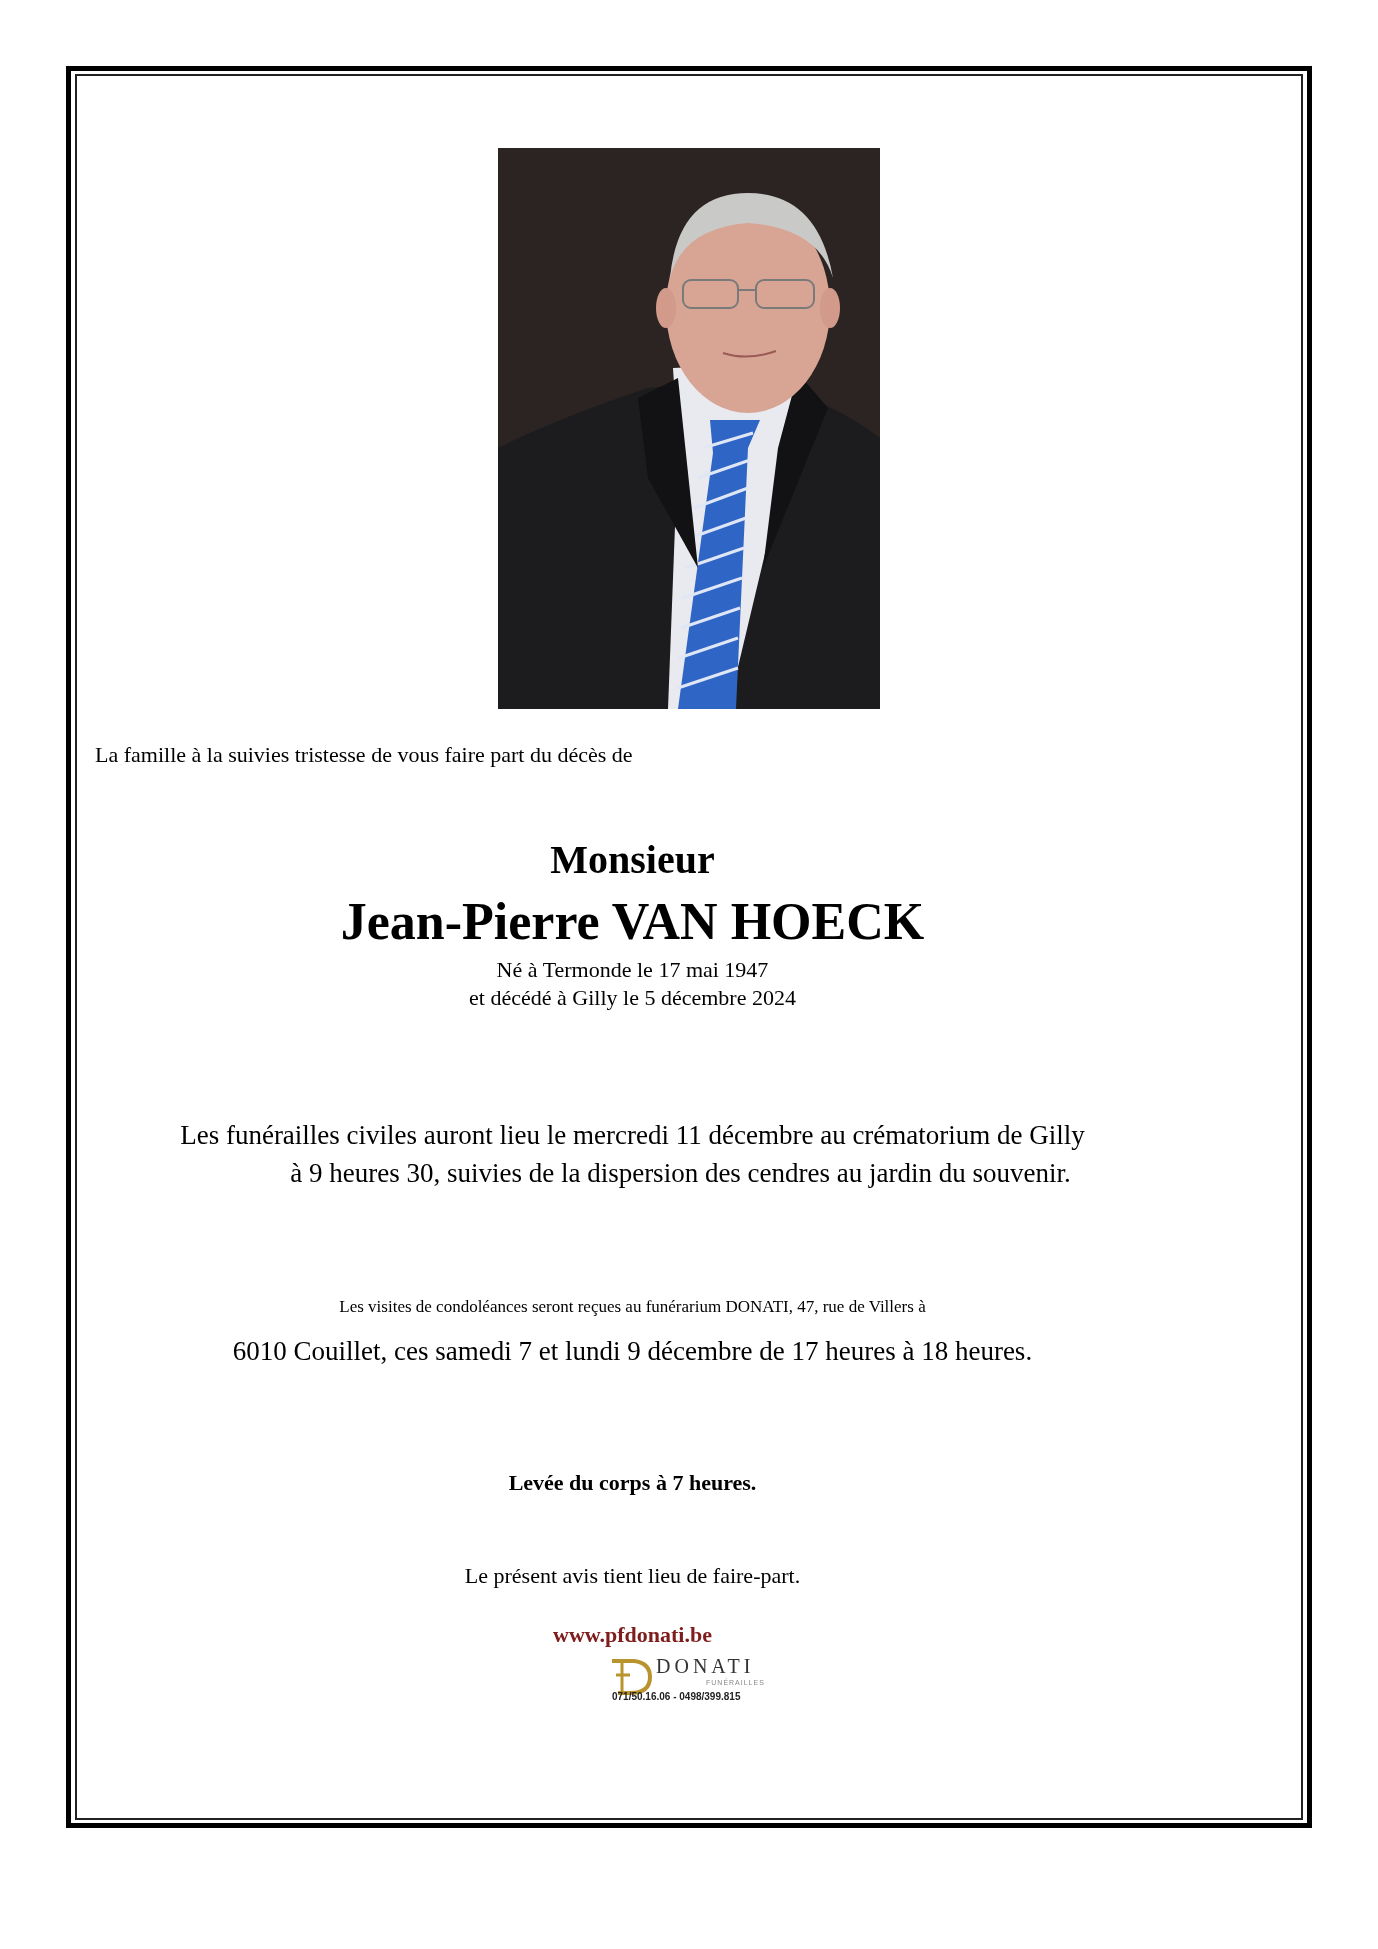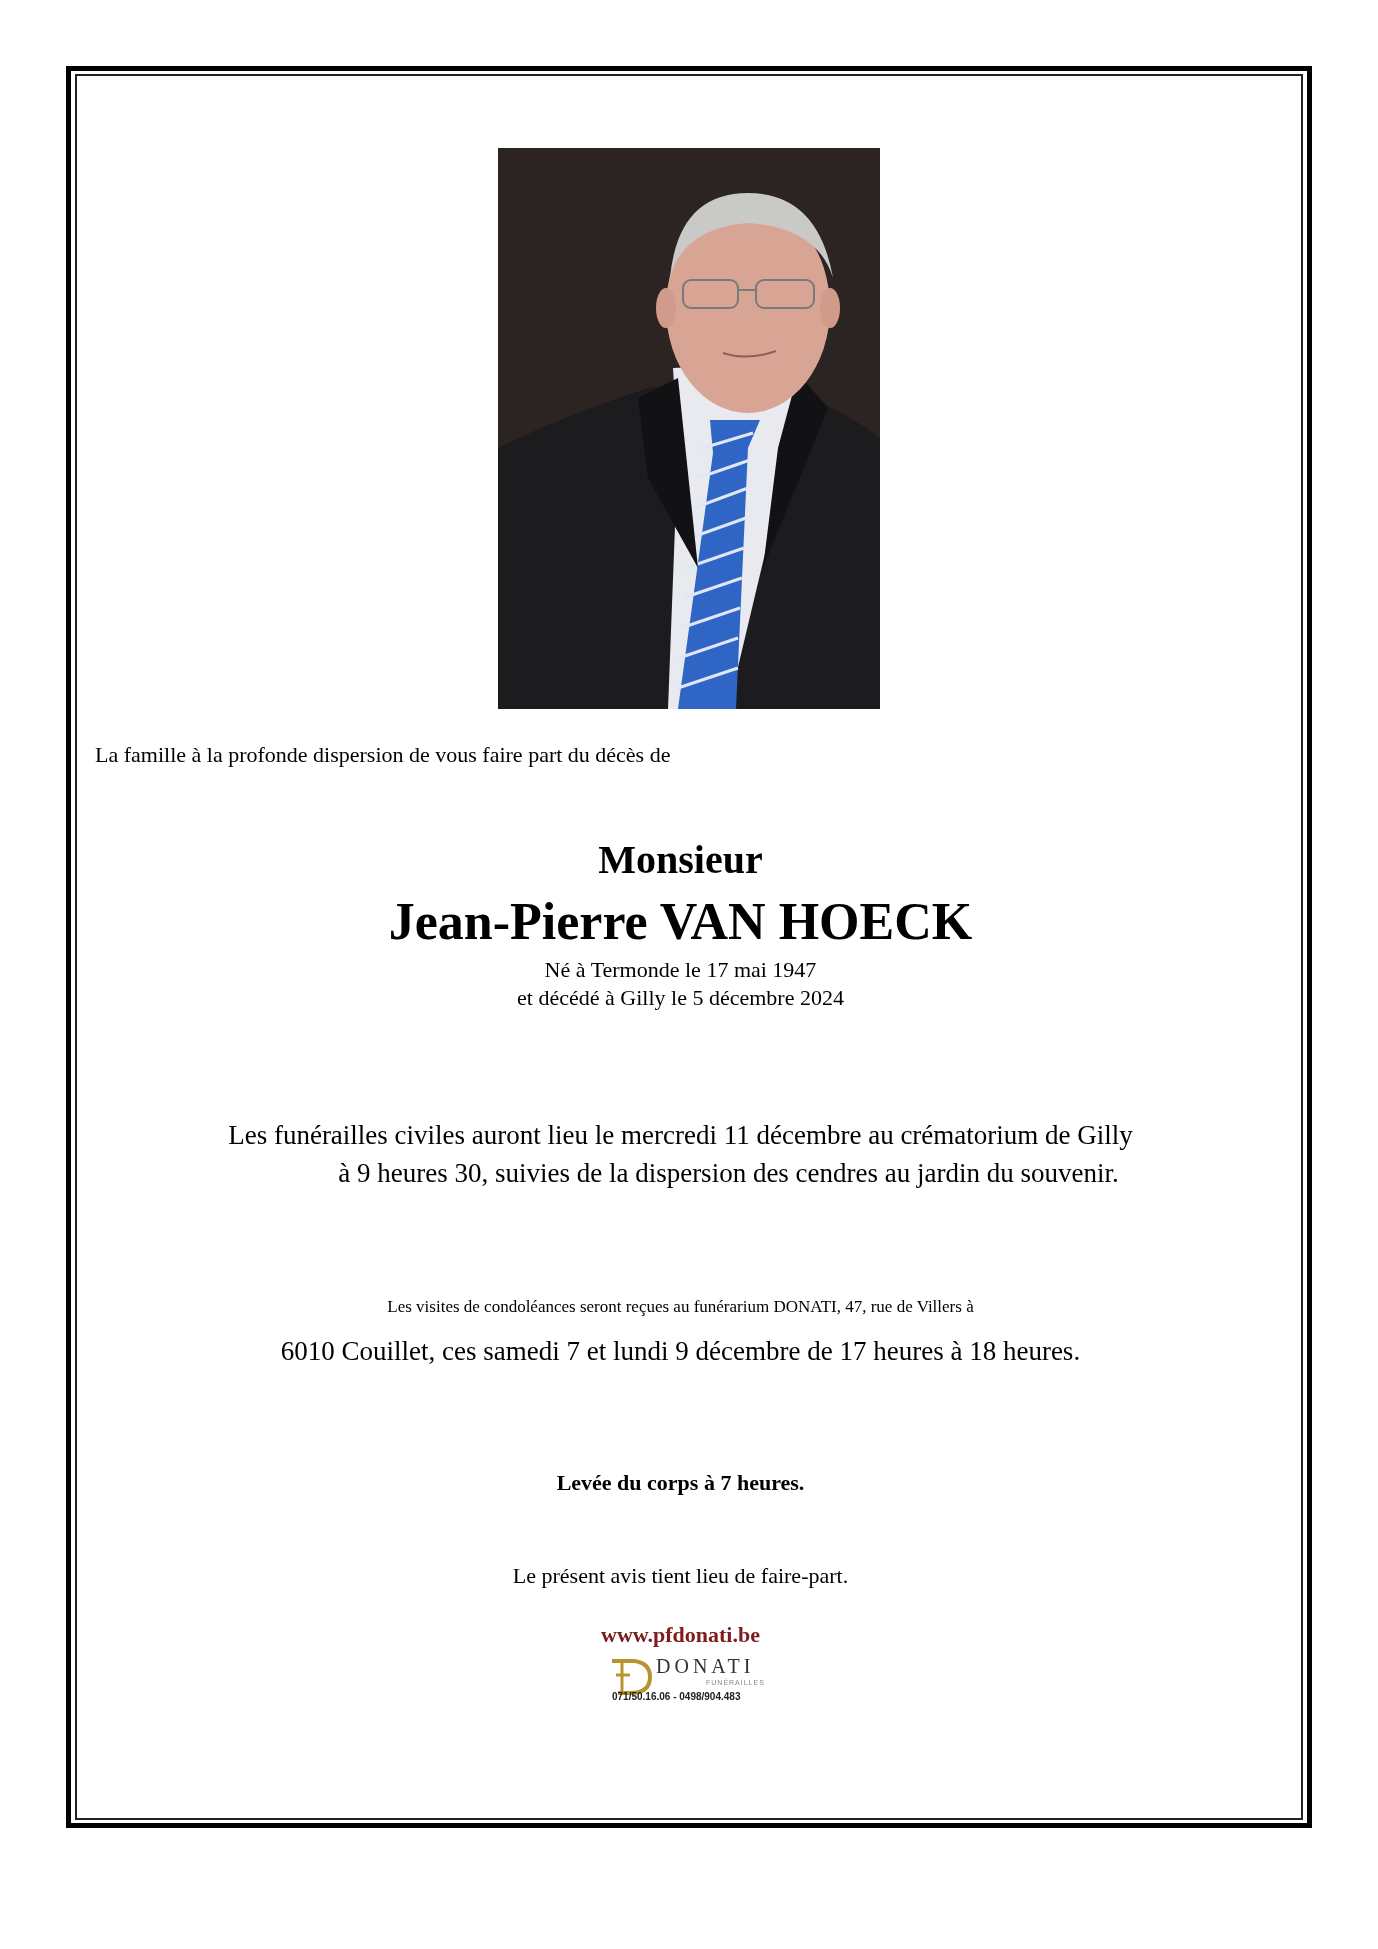--- a/index.html
+++ b/index.html
@@ -6,21 +6,21 @@
   body { width: 1378px; height: 1949px; position: relative; overflow: hidden;
          font-family: "Liberation Serif", serif; color: #000; }
   .frame-outer { position: absolute; left: 66px; top: 66px; width: 1246px; height: 1762px;
                  border: 5px solid #000; box-sizing: border-box; }
   .frame-inner { position: absolute; left: 75px; top: 74px; width: 1228px; height: 1746px;
                  border: 2px solid #222; box-sizing: border-box; }
   .photo { position: absolute; left: 498px; top: 148px; width: 382px; height: 561px;
            background: #2b2422; overflow: hidden; }
   .photo svg { width: 100%; height: 100%; display: block; }
   .intro { position: absolute; left: 95px; top: 742px; font-size: 22px; white-space: nowrap; }
-  .center { position: absolute; left: 75px; width: 1115px; text-align: center; white-space: nowrap; margin-left: 48px; }
+  .center { position: absolute; left: 75px; width: 1115px; text-align: center; white-space: nowrap; }
   .title { top: 838px; font-size: 40px; font-weight: bold; line-height: 1.1; }
   .name  { top: 893px; font-size: 52px; font-weight: bold; line-height: 1.1; }
   .born  { top: 957px; font-size: 22px; line-height: 1.2; }
   .died  { top: 985px; font-size: 22px; line-height: 1.2; }
   .p1a   { top: 1120px; font-size: 27px; }
   .p1b   { top: 1158px; font-size: 27px; padding-left: 48px; }
   .p2a   { top: 1297px; font-size: 17px; }
   .p2b   { top: 1336px; font-size: 27px; }
   .levee { top: 1470px; font-size: 22px; font-weight: bold; }
   .avis  { top: 1563px; font-size: 22px; }
@@ -73,21 +73,21 @@
 
     <g fill="none" stroke="#7a7a7a" stroke-width="2">
       <rect x="185" y="132" width="55" height="28" rx="8"></rect>
       <rect x="258" y="132" width="58" height="28" rx="8"></rect>
       <line x1="240" y1="142" x2="258" y2="142"></line>
     </g>
     <path d="M225 205 Q250 213 278 203" stroke="#9a5a55" stroke-width="2" fill="none"></path>
   </svg>
 </div>
 
-<div class="intro">La famille à la profonde dispersion de vous faire part du décès de</div>
+<div class="intro">La famille à la suivies tristesse de vous faire part du décès de</div>
 
 <div class="center title">Monsieur</div>
 <div class="center name">Jean-Pierre VAN HOECK</div>
 <div class="center born">Né à Termonde le 17 mai 1947</div>
 <div class="center died">et décédé à Gilly le 5 décembre 2024</div>
 
 <div class="center p1a">Les funérailles civiles auront lieu le mercredi 11 décembre au crématorium de Gilly</div>
 <div class="center p1b">à 9 heures 30, suivies de la dispersion des cendres au jardin du souvenir.</div>
 
 <div class="center p2a">Les visites de condoléances seront reçues au funérarium DONATI, 47, rue de Villers à</div>
@@ -98,14 +98,14 @@
 
 <div class="center web">www.pfdonati.be</div>
 
 <div class="logo">
   <svg class="logo-mark" viewBox="0 0 44 38">
     <path d="M4 4 L26 4 Q42 6 42 20 Q42 36 22 36 L10 36" fill="none" stroke="#b8932e" stroke-width="4"></path>
     <path d="M14 6 L14 34 M8 18 L22 18" fill="none" stroke="#b8932e" stroke-width="3"></path>
   </svg>
   <div class="logo-name">DONATI</div>
   <div class="logo-sub">FUNÉRAILLES</div>
-  <div class="logo-phone">071/50.16.06  -  0498/904.483</div>
+  <div class="logo-phone">071/50.16.06  -  0498/399.815</div>
 </div>
 
 </body></html>

